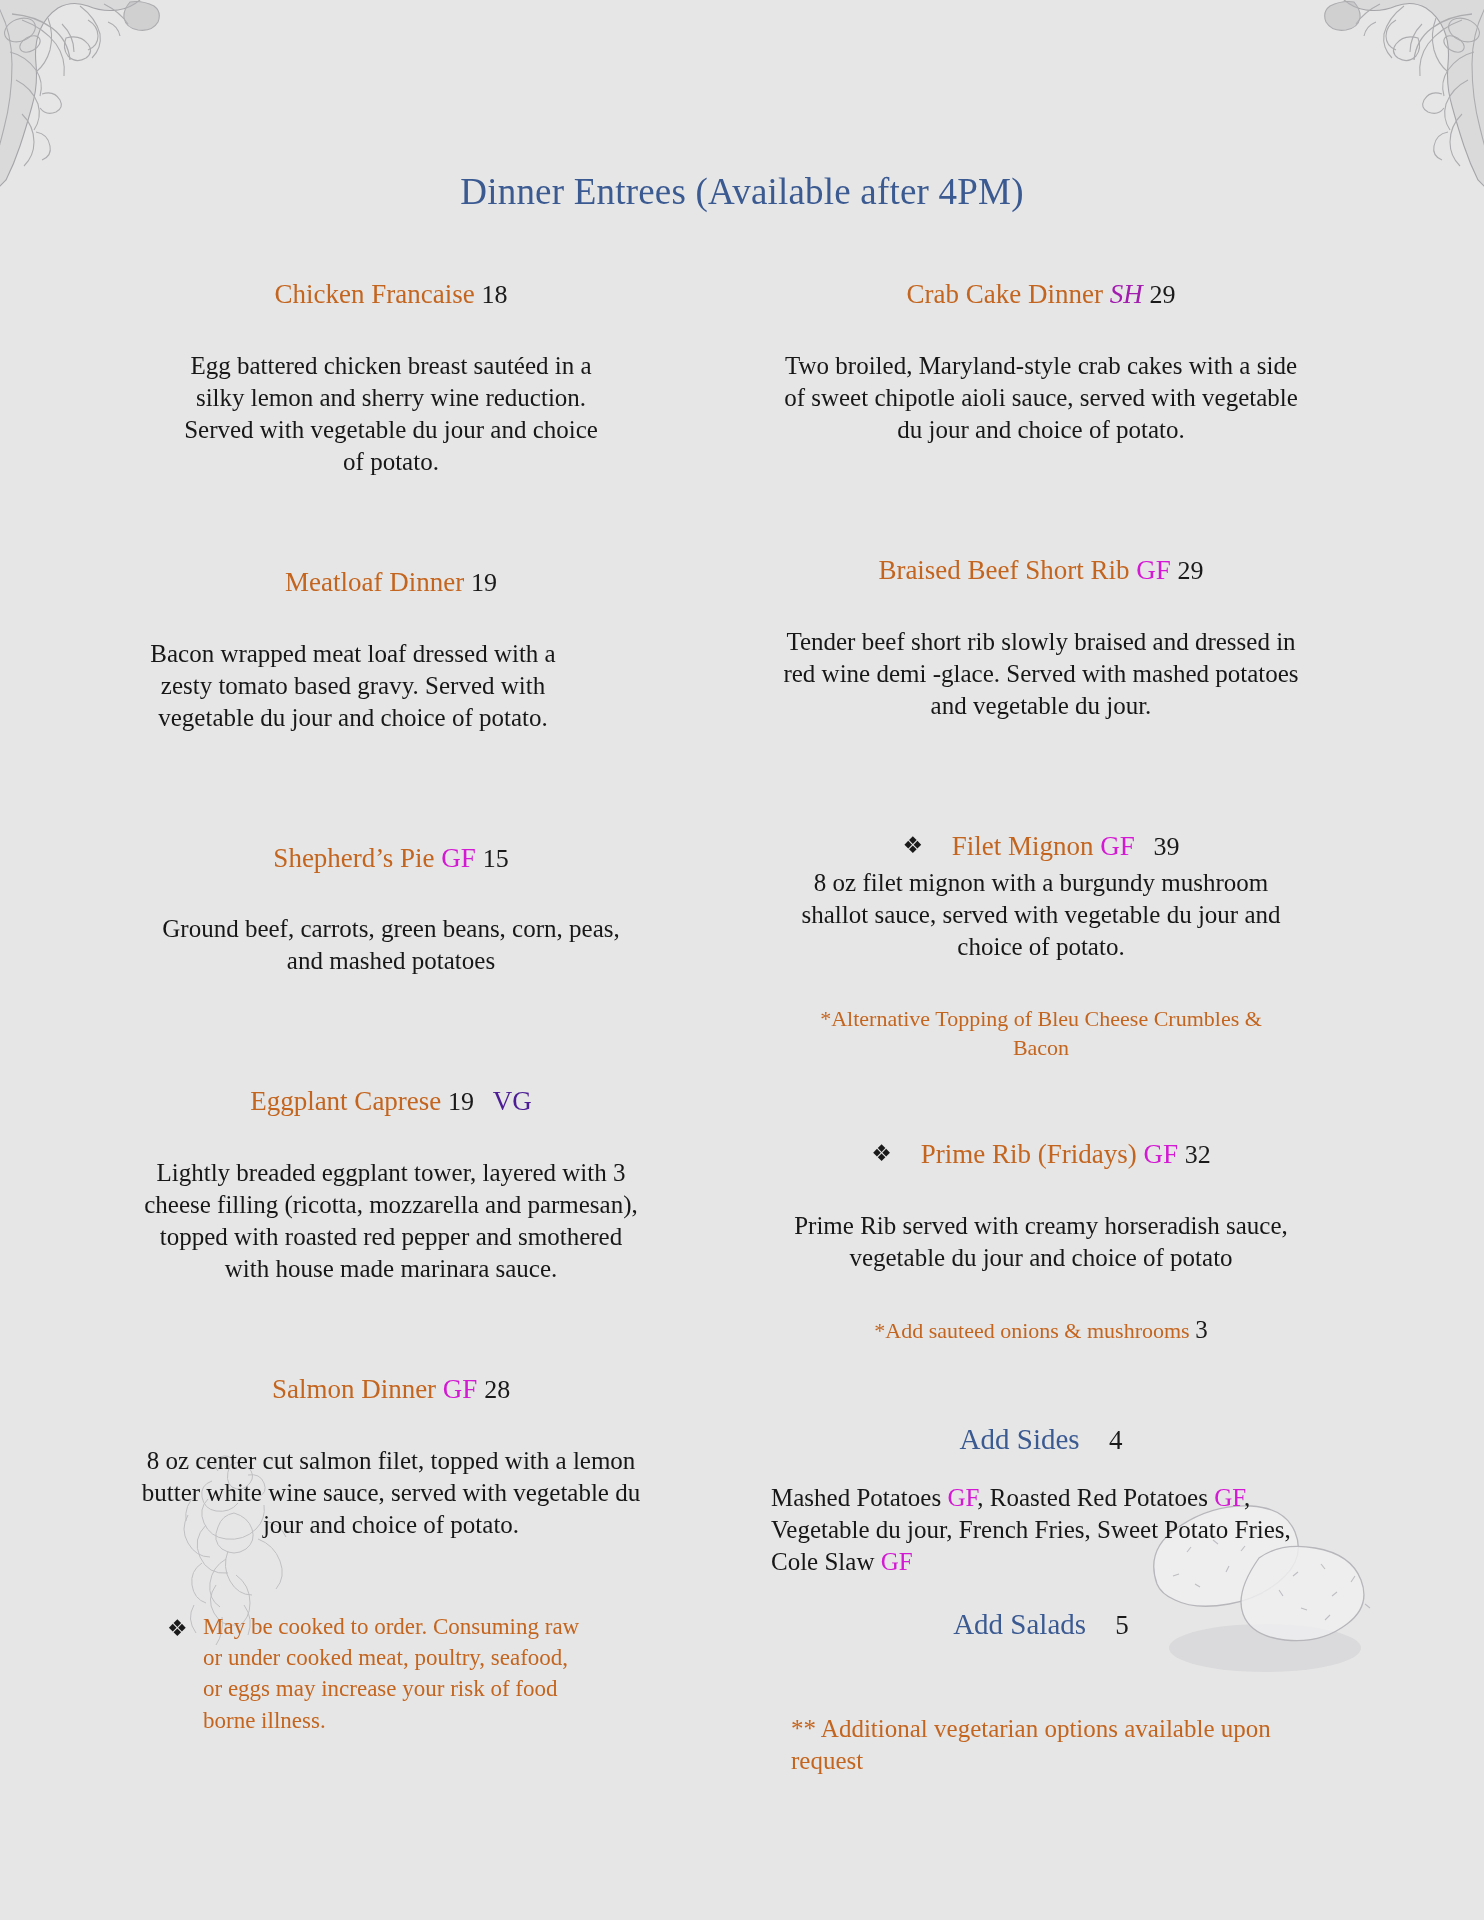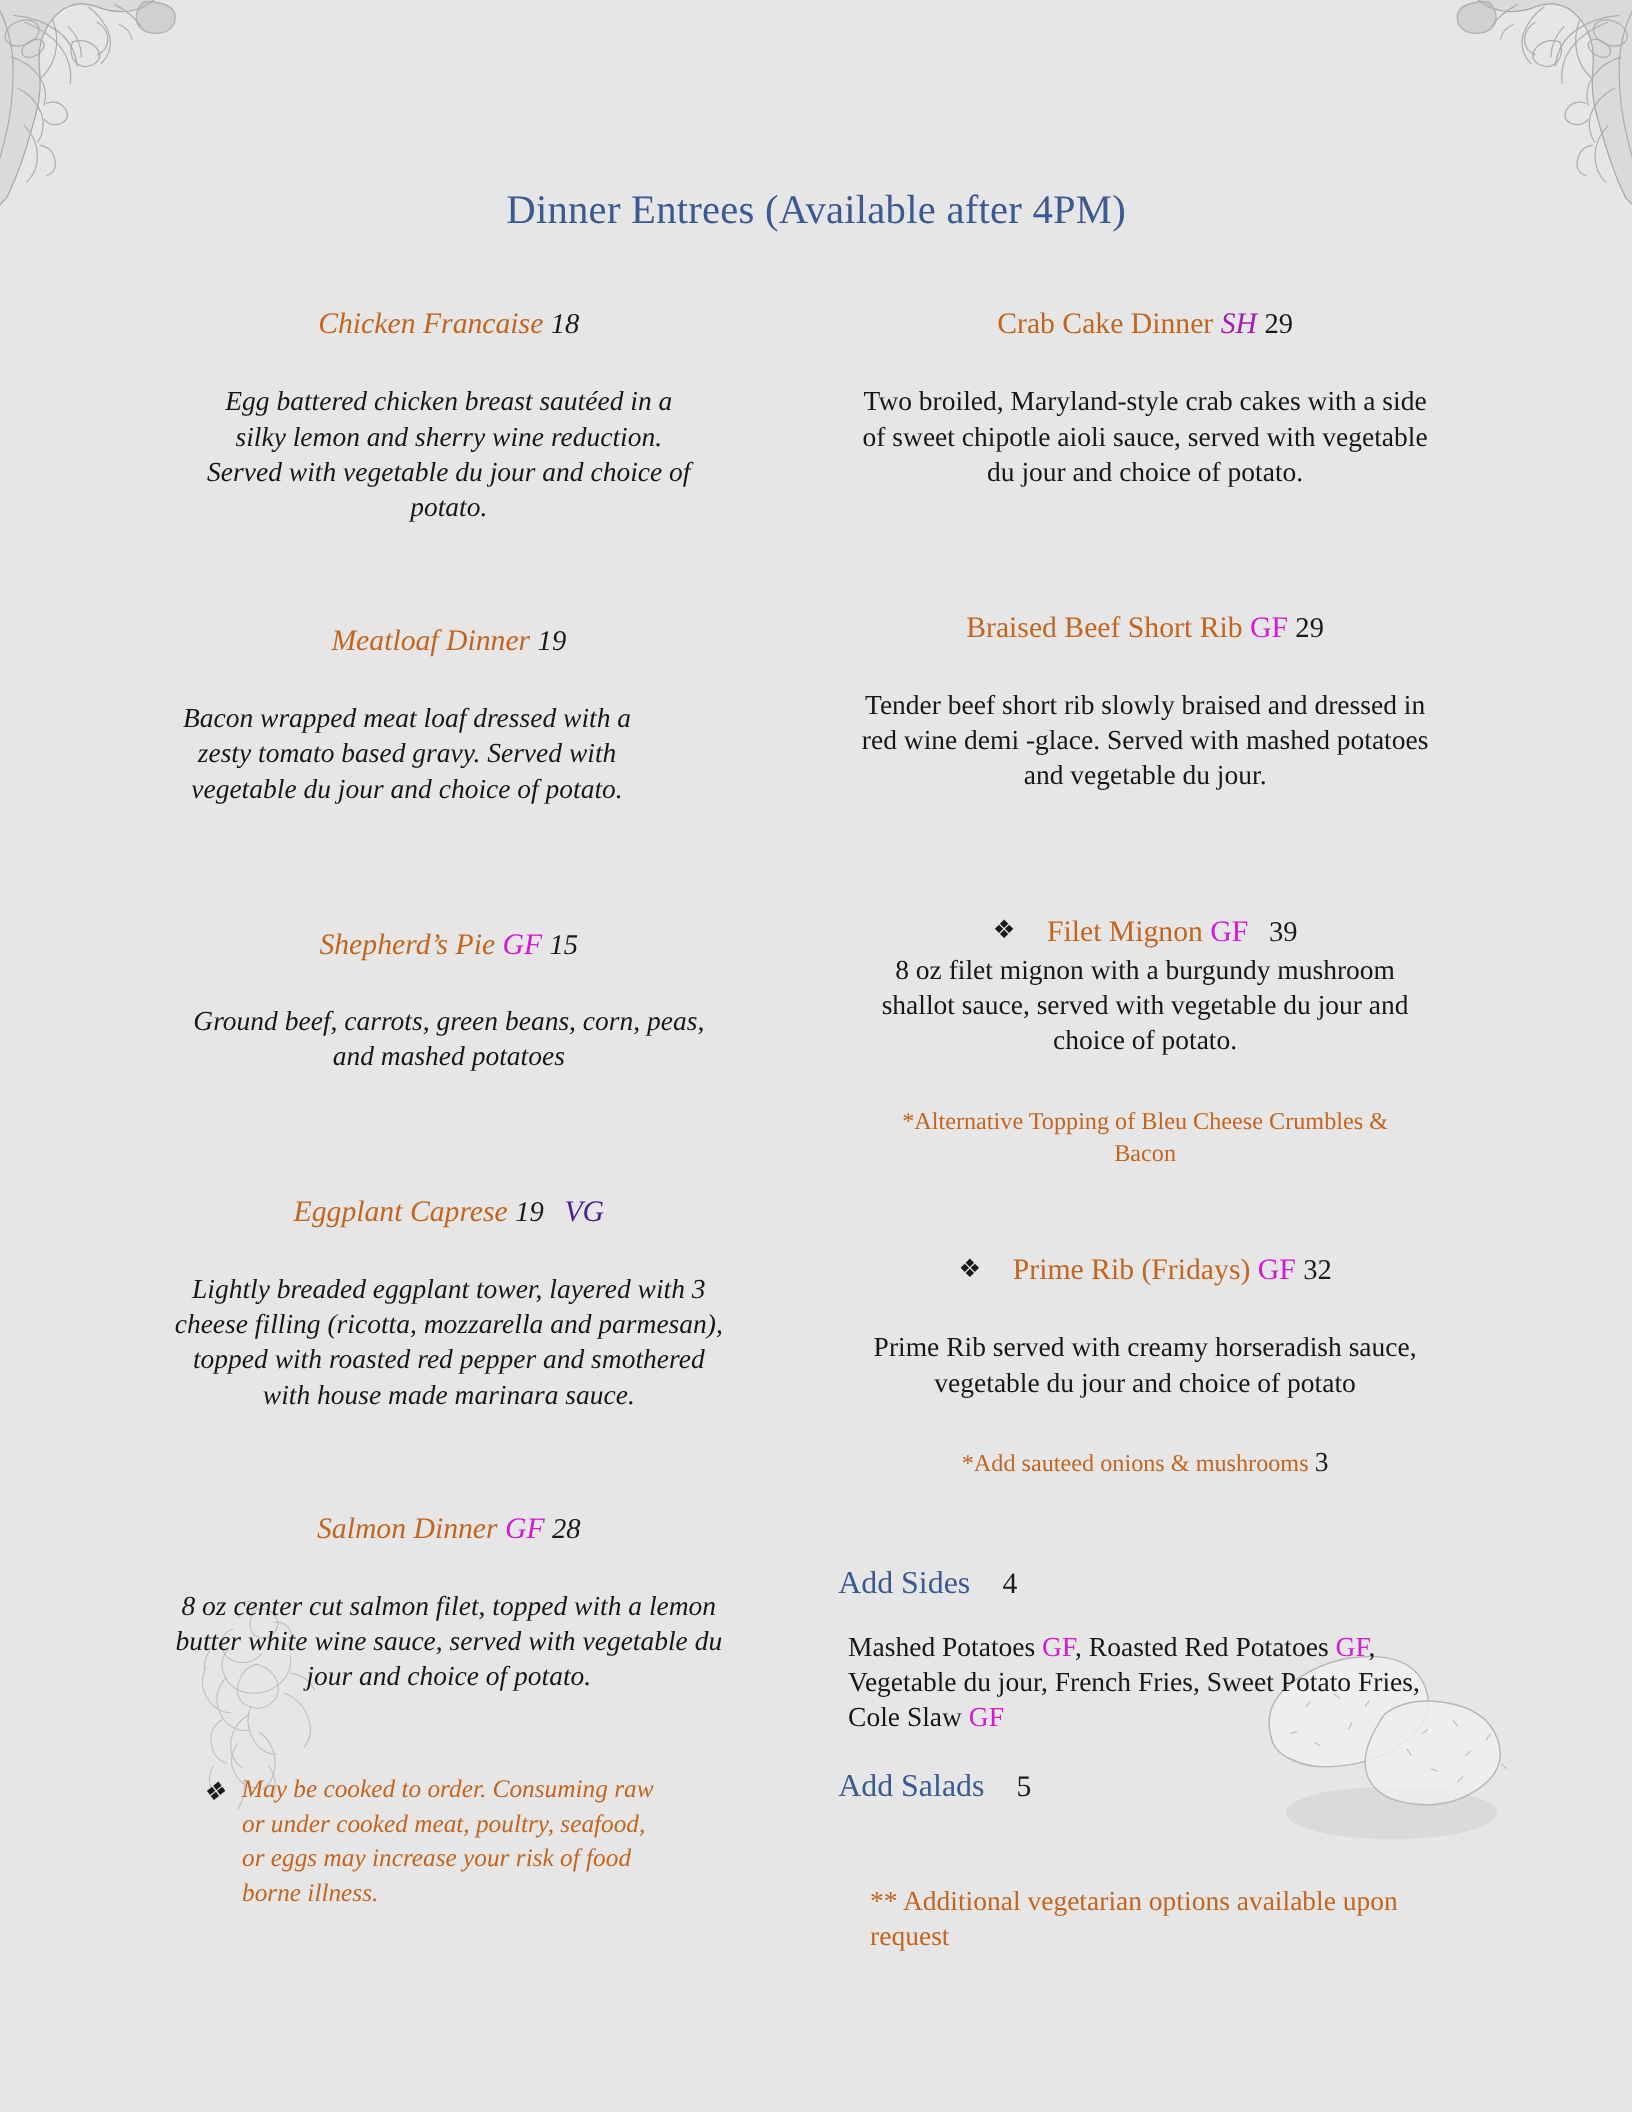--- a/index.html
+++ b/index.html
@@ -39,21 +39,21 @@
     font-size: 37px;
     color: #3b5a92;
     letter-spacing: .2px;
   }
 
   
   .col {
     position: absolute;
     top: 278px;
   }
-  .col-left  { left: 150px;  width: 516px; font-style: italic; }
+  .col-left  { left: 133px;  width: 516px; }
   .col-right { left: 762px;  width: 558px; }
 
   .entry { text-align: center; }
 
   .entry-title {
     font-size: 27px;
     color: #c4651f;
     line-height: 1.25;
   }
   .entry-title .price {
@@ -82,20 +82,21 @@
     font-size: 22px;
     color: #c4651f;
     line-height: 1.3;
     text-align: center;
   }
   .note .price { color: #1a1a1a; font-size: 25px; }
 
   .section-head {
     font-size: 29px;
     color: #3b5a92;
+    text-align: center;
   }
   .section-head .price {
     color: #1a1a1a;
     font-size: 27px;
     padding-left: 22px;
   }
   .section-list {
     font-size: 25px;
     color: #171717;
     line-height: 1.28;

